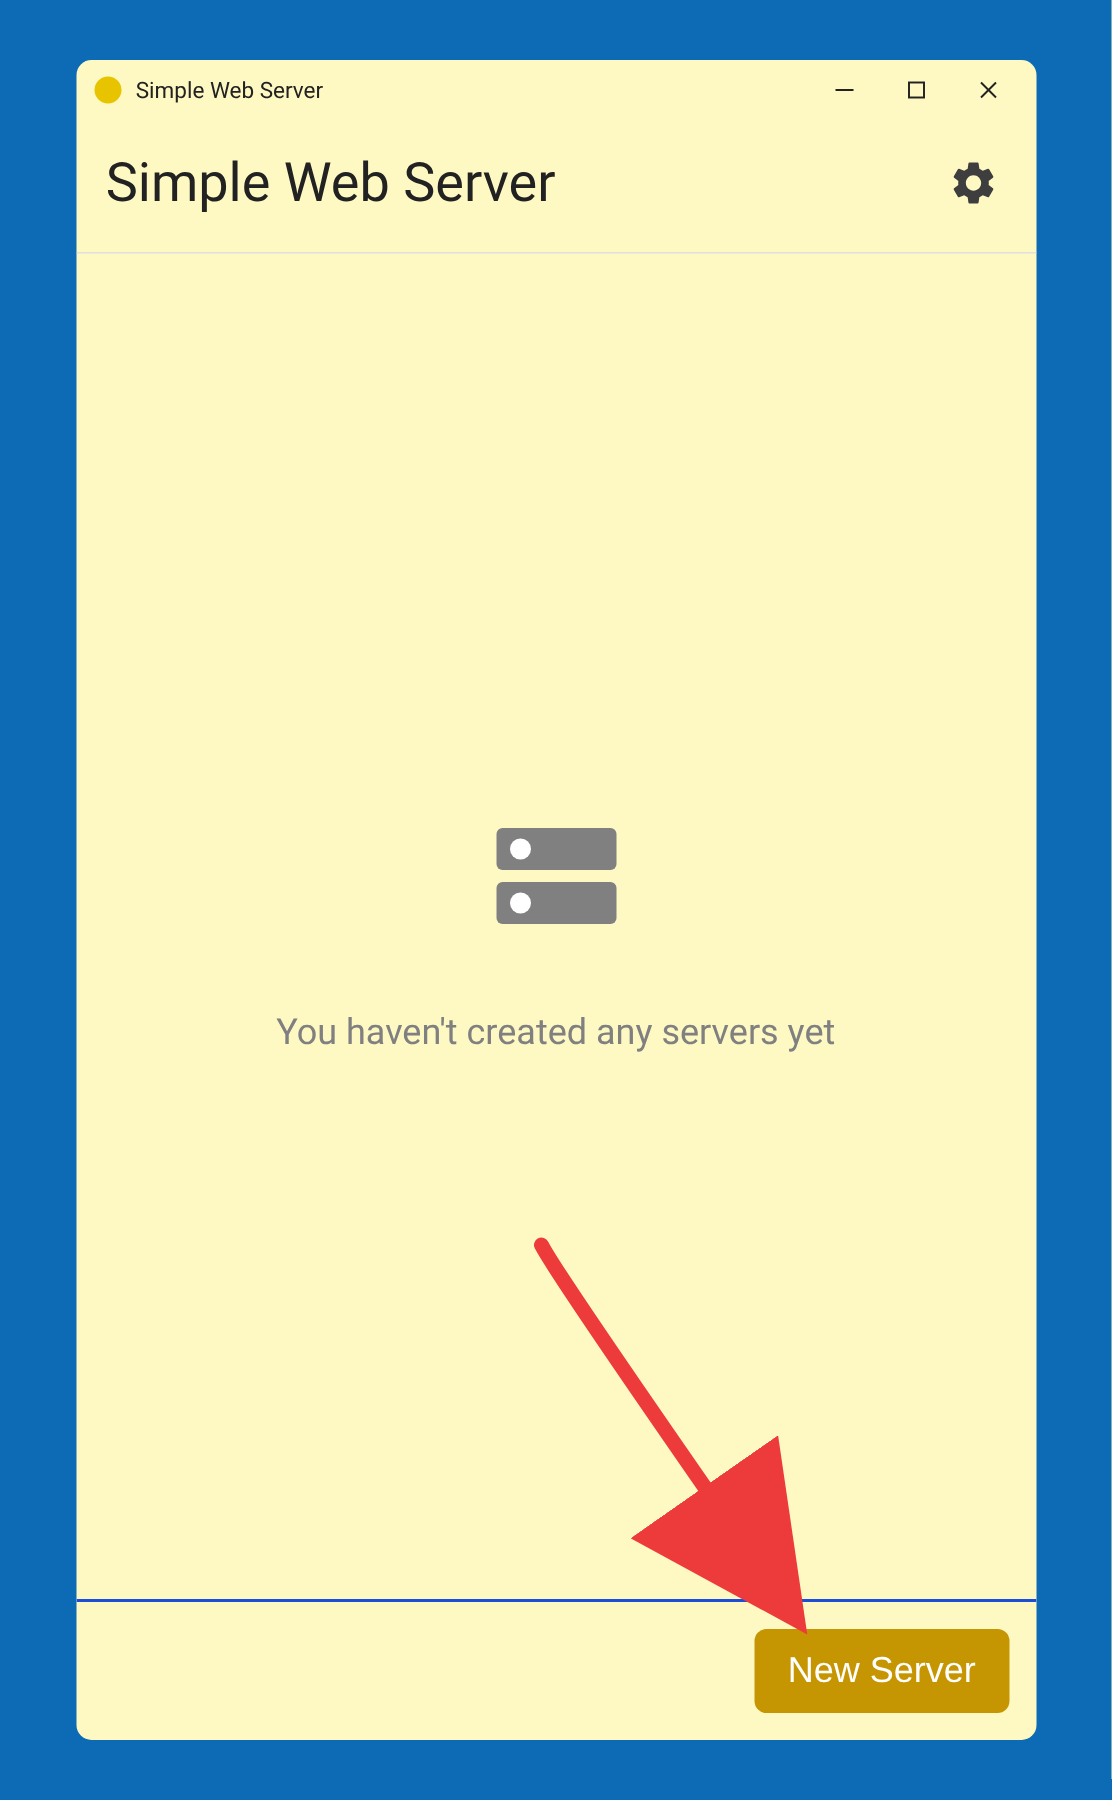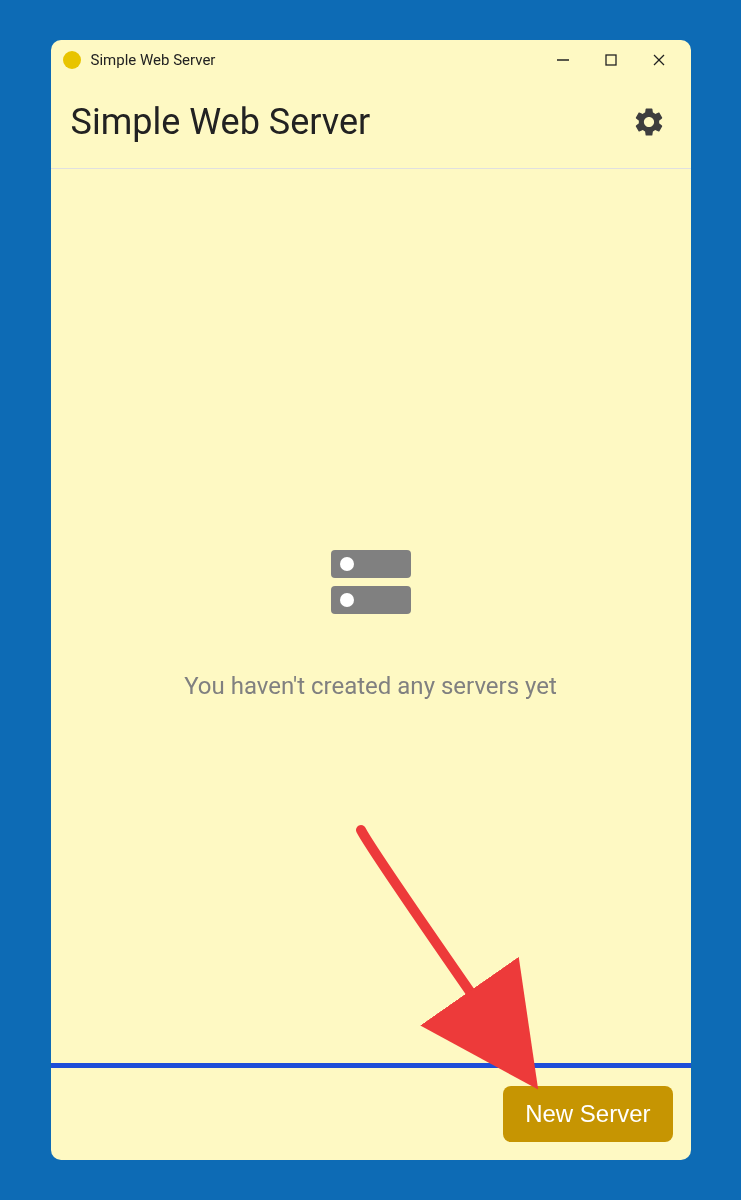--- a/index.html
+++ b/index.html
@@ -102,21 +102,21 @@
     }
     .empty-icon {
       color: #808080;
     }
     .empty-text {
       font-size: 24px;
       color: #808080;
       font-weight: 400;
     }
     .footer {
-      border-top: 5px solid #1d4ed8;
+      border-top: 2px solid #1d4ed8;
       padding: 18px 18px;
       display: flex;
       justify-content: flex-end;
     }
     .new-server-btn {
       background: #c69502;
       color: #ffffff;
       border: none;
       padding: 14px 22px;
       font-size: 24px;

